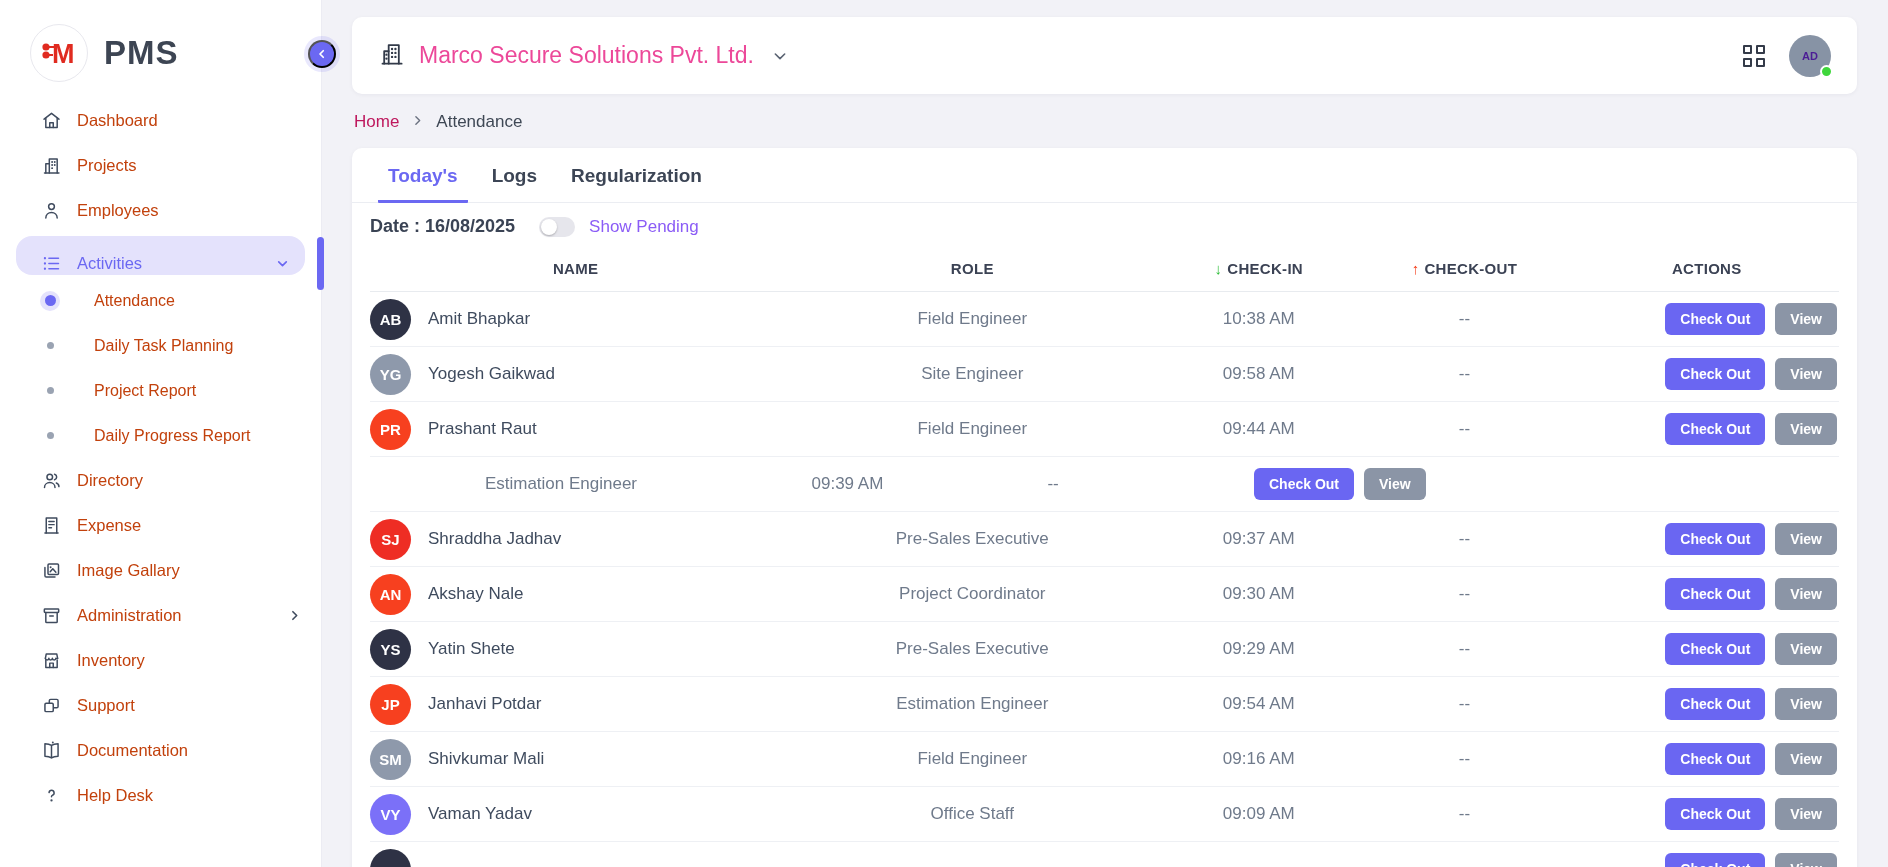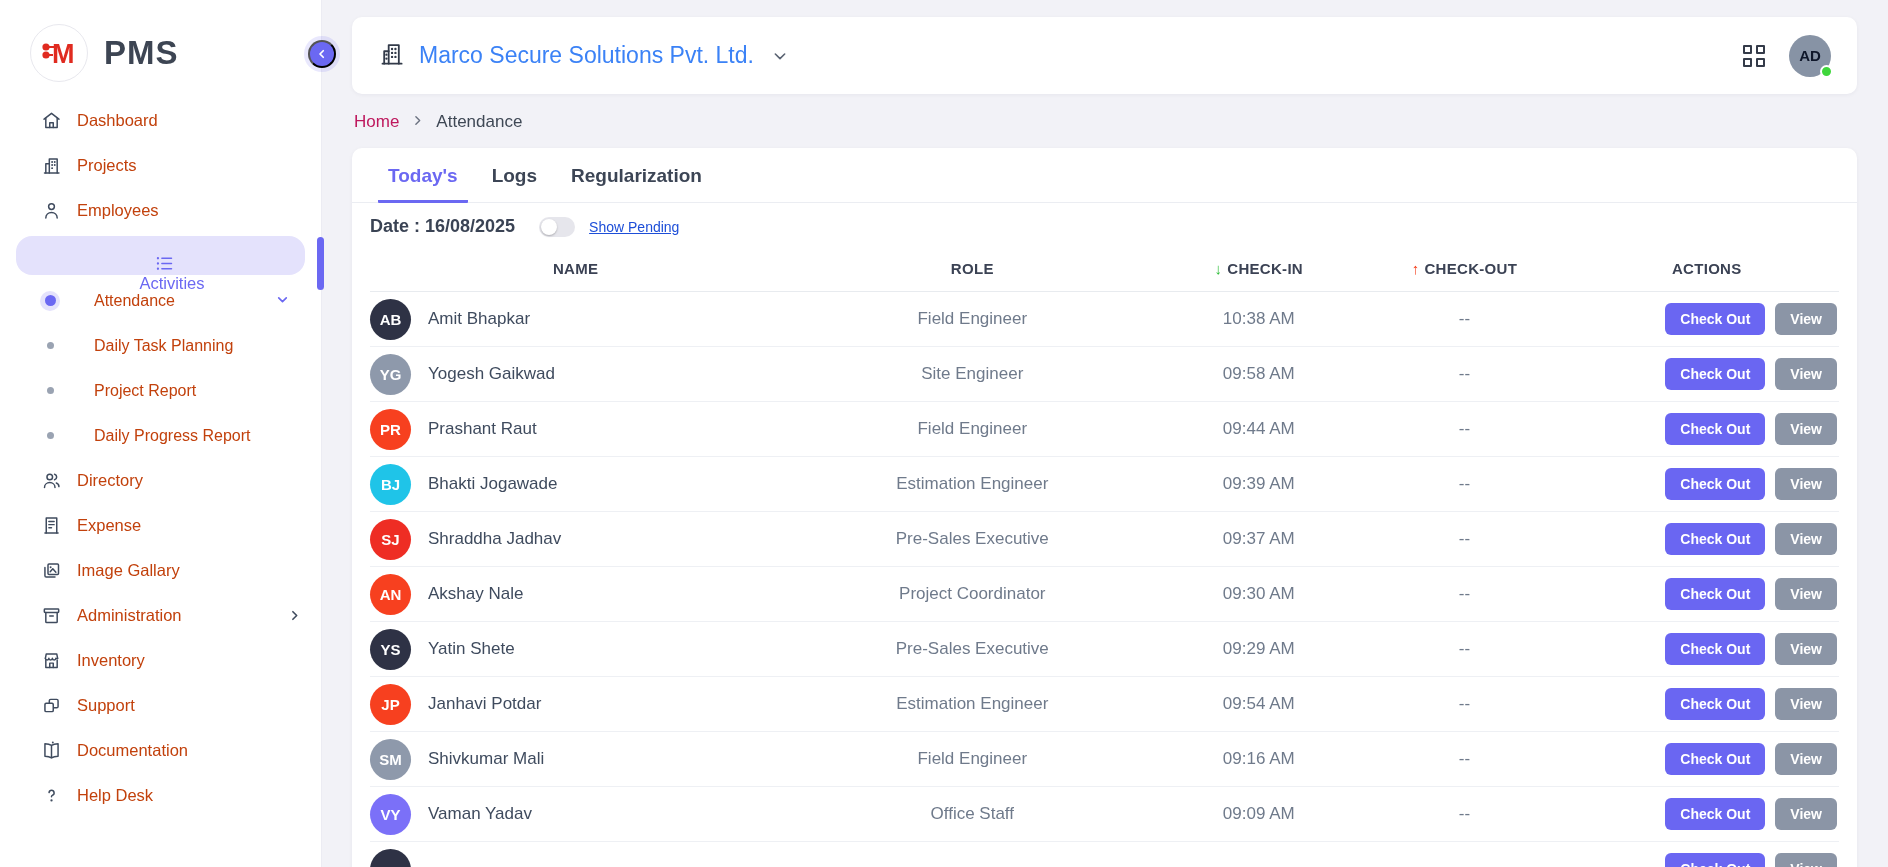--- a/index.html
+++ b/index.html
@@ -7,63 +7,63 @@
   body { font-family:"Liberation Sans","DejaVu Sans",sans-serif; background:#f2f2f7; color:#3f4b5e; }
   .app { position:relative; width:1888px; height:867px; display:flex; }
 
   
   .sidebar { position:relative; width:322px; height:867px; background:#ffffff; border-right:1px solid #ececf3; flex:0 0 322px; }
   .logo-row { display:flex; align-items:center; gap:16px; padding:24px 0 14px 30px; }
   .logo-circle { width:58px; height:58px; border-radius:50%; border:1px solid #e8e8ee; display:flex; align-items:center; justify-content:center; background:#fff; }
   .logo-text { font-size:33px; font-weight:700; color:#3d4553; letter-spacing:1px; }
   .side-nav { margin-top:2px; }
   .side-item { position:relative; display:flex; align-items:center; height:45px; padding:0 20px 0 40px; cursor:pointer; }
-  .side-item.active { background:#e4e2fc; margin:3px 16px; height:39px; border-radius:16px; padding:16px 16px 0 24px;flex-direction:column; }
+  .side-item.active { background:#e4e2fc; margin:3px 16px; height:39px; border-radius:16px; padding:16px 16px 0 24px; }
   .side-item.active .s-label, .side-item.active .chev { color:#6b68f2; }
   .s-icon { width:22px; height:22px; display:flex; align-items:center; justify-content:center; color:#3f4b5e; flex:0 0 22px; }
   .s-icon.purple { color:#6b68f2; }
   .s-label { margin-left:15px; font-size:16.5px; color:#c2410c; font-weight:500; }
   .side-item.child { padding-left:40px; }
   .side-item.child .s-label { margin-left:34px; font-size:16px; }
   .bullet { flex:0 0 20px; width:20px; height:20px; display:flex; align-items:center; justify-content:center; }
   .bullet.active { background:#e4e2fc; border-radius:50%; }
   .bullet-inner { width:11px; height:11px; border-radius:50%; background:#6b68f2; }
   .bullet.dot::before { content:""; width:7px; height:7px; border-radius:50%; background:#9aa3b2; }
   .chev { margin-left:auto; color:#3f4b5e; display:flex; align-items:center; }
   .active-bar { position:absolute; right:-3px; top:237px; width:7px; height:53px; background:#6b68f2; border-radius:4px; }
   .collapse-btn { position:absolute; left:308px; top:40px; width:28px; height:28px; border-radius:50%; background:#6b68f2; color:#fff; display:flex; align-items:center; justify-content:center; z-index:5; cursor:pointer; box-shadow:0 0 0 4px rgba(107,104,242,0.15); }
 
   
   .main { flex:1; height:867px; padding:17px 31px 0 30px; overflow:hidden; }
   .topbar { height:77px; background:#fff; border-radius:10px; box-shadow:0 1px 4px rgba(25,25,60,0.05); display:flex; align-items:center; padding:0 26px; }
   .company { display:flex; align-items:center; gap:14px; cursor:pointer; }
-  .company-name { font-size:23px; color:#3b82f6; font-weight:500; }
+  .company-name { font-size:23px; color:#ec4899; font-weight:500; }
   .co-chev { color:#5a6372; margin-left:4px; display:flex; }
   .topbar-right { margin-left:auto; display:flex; align-items:center; gap:24px; }
   .grid-icon { display:grid; grid-template-columns:9px 9px; grid-template-rows:9px 9px; gap:4px; cursor:pointer; }
   .grid-icon span { border:2.5px solid #343b49; border-radius:1px; }
   .avatar-wrap { position:relative; width:42px; height:42px; cursor:pointer; }
-  .avatar { width:42px; height:42px; border-radius:50%; background:#8793a5; color:#0f172a; font-weight:700; font-size:15px; display:flex; align-items:center; justify-content:center; }
+  .avatar { width:42px; height:42px; border-radius:50%; background:#8793a5; color:#4c1d95; font-weight:700; font-size:11px; display:flex; align-items:center; justify-content:center; }
   .online-dot { position:absolute; right:-2px; bottom:-1px; width:13px; height:13px; border-radius:50%; background:#3fd63c; border:2px solid #fff; }
 
   .breadcrumb { display:flex; align-items:center; gap:12px; padding:18px 2px 16px 2px; font-size:17px; }
   .bc-home { color:#be185d; cursor:pointer; }
   .bc-sep { color:#6b7280; font-size:13px; }
   .bc-current { color:#3f4855; }
 
   .content-card { background:#fff; border-radius:10px; box-shadow:0 1px 4px rgba(25,25,60,0.05); height:762px; display:flex; flex-direction:column; }
   .tabs { display:flex; gap:14px; padding:0 26px; border-bottom:1px solid #ebedf2; }
   .tab { padding:17px 10px 13px 10px; font-size:19px; font-weight:600; color:#3c4555; cursor:pointer; border-bottom:3px solid transparent; margin-bottom:-1px; }
   .tab.active { color:#6b68f2; border-bottom-color:#6b68f2; border-radius:0 0 1px 1px; }
 
   .filter-row { display:flex; align-items:center; padding:13px 26px 9px 18px; gap:24px; }
   .date-label { font-size:18px; font-weight:700; color:#3a4354; }
   .toggle { width:36px; height:20px; border-radius:10px; background:#e6e6ec; position:relative; cursor:pointer; flex:0 0 36px; }
   .toggle-knob { position:absolute; left:2px; top:2px; width:16px; height:16px; border-radius:50%; background:#fff; box-shadow:0 1px 2px rgba(0,0,0,0.25); }
-  .toggle-label { font-size:14px; color:#1d4ed8; margin-left:-10px;text-decoration:underline; }
+  .toggle-label { font-size:17px; color:#8b5cf6; margin-left:-10px; }
 
   .table { padding:0 18px; flex:1; overflow:hidden; }
   .thead { display:flex; align-items:center; height:46px; border-bottom:1px solid #e8ebef; font-size:15px; font-weight:700; color:#3b4254; letter-spacing:0.3px; }
   .trow { display:flex; align-items:center; height:55px; border-bottom:1px solid #eef0f4; }
   .c-name { width:28%; display:flex; align-items:center; gap:17px; }
   .thead .c-name { justify-content:center; }
   .c-role { width:26%; text-align:center; }
   .c-in { width:13%; text-align:center; }
   .c-out { width:15%; text-align:center; }
   .c-act { width:18%; display:flex; justify-content:flex-end; gap:10px; padding-right:2px; }
@@ -362,24 +362,20 @@
     <div class="c-role row-role">Field Engineer</div>
     <div class="c-in row-in">09:44 AM</div>
     <div class="c-out row-out">--</div>
     <div class="c-act">
       <button class="btn btn-checkout">Check Out</button>
       <button class="btn btn-view">View</button>
     </div>
   </div>
 
   <div class="trow">
-    <div class="c-name">
-      <span class="row-avatar" style="background: rgb(31, 196, 232);">BJ</span>
-      <span class="row-name">Bhakti Jogawade</span>
-    </div>
     <div class="c-role row-role">Estimation Engineer</div>
     <div class="c-in row-in">09:39 AM</div>
     <div class="c-out row-out">--</div>
     <div class="c-act">
       <button class="btn btn-checkout">Check Out</button>
       <button class="btn btn-view">View</button>
     </div>
   </div>
 
   <div class="trow">

